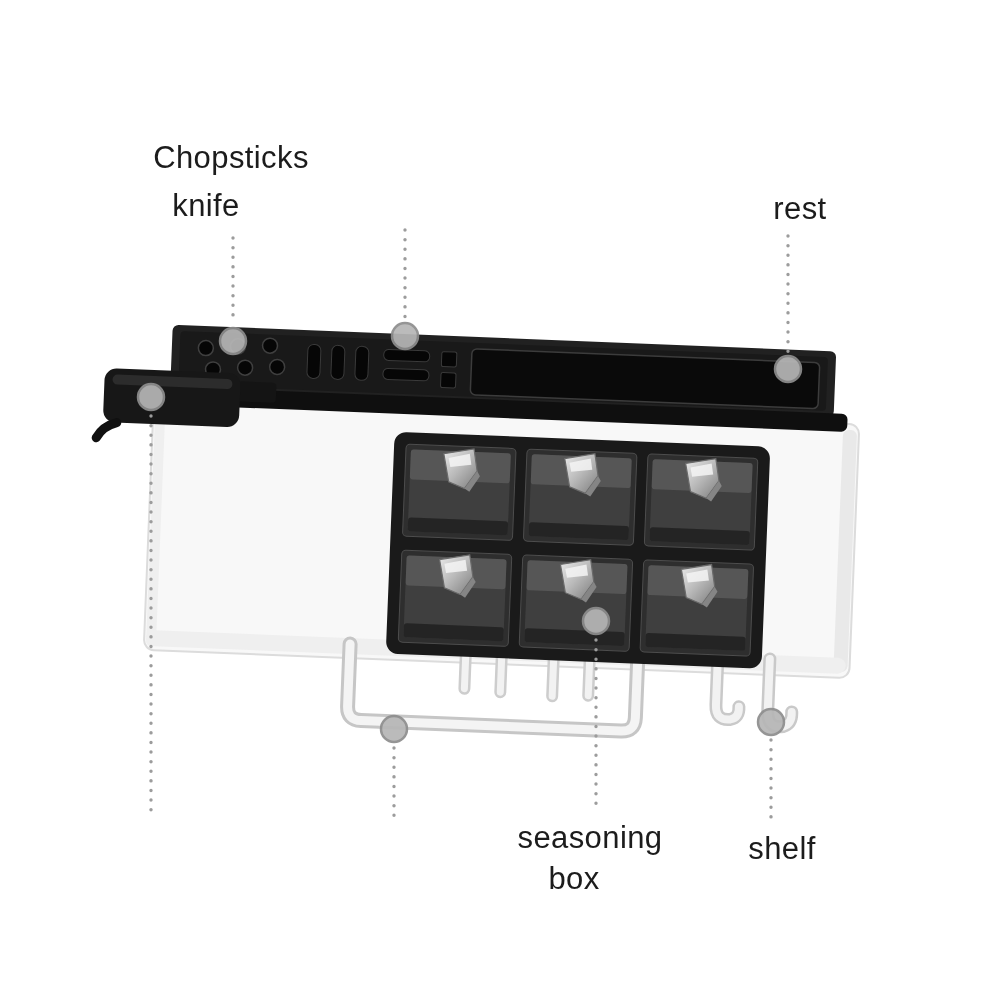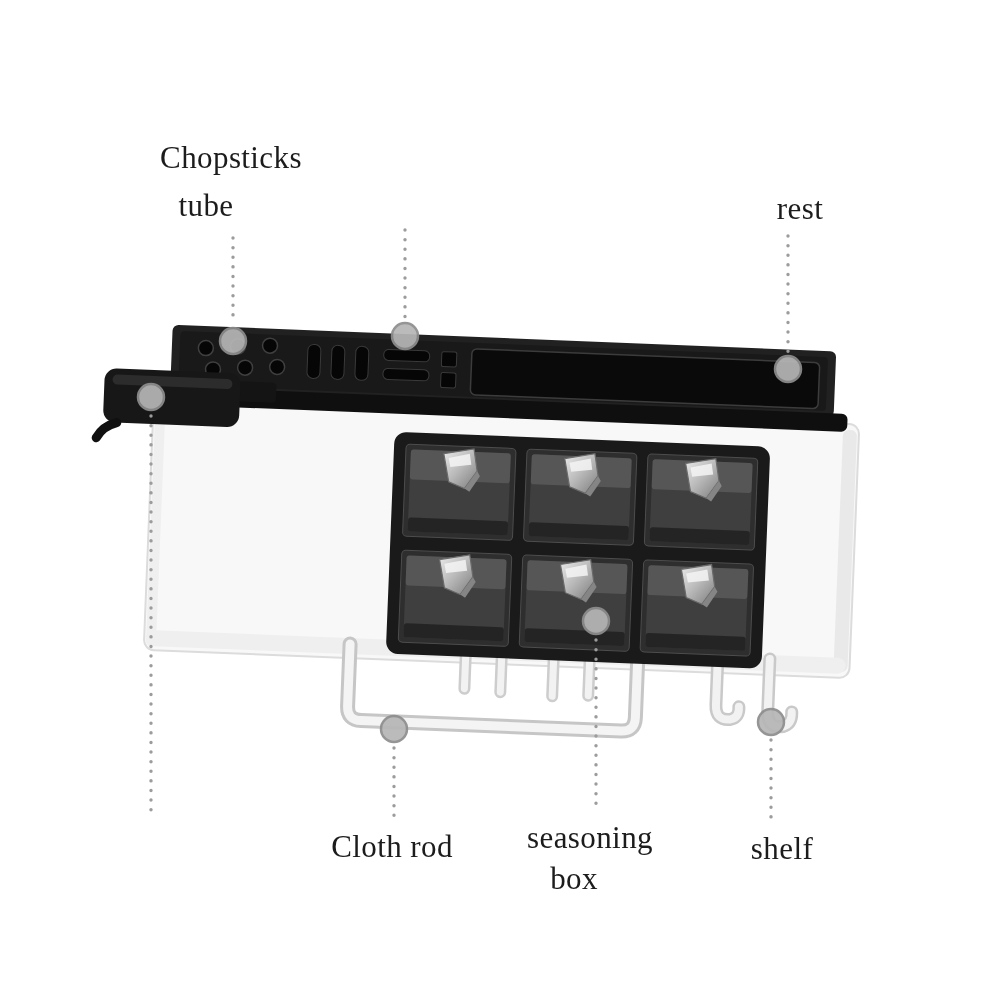--- a/index.html
+++ b/index.html
@@ -1,18 +1,18 @@
 <!DOCTYPE html>
 <html><head>
 <meta charset="utf-8">
 <style>
   html,body{margin:0;padding:0;background:#ffffff;}
   .stage{
     position:relative;width:986px;height:985px;background:#ffffff;
-    font-family:Liberation Serif, serif;overflow:hidden;
+    font-family:Liberation Sans, sans-serif;overflow:hidden;
   }
   svg.art{position:absolute;left:0;top:0;}
   .label{
     position:absolute;transform:translateX(-50%);
     font-size:31px;line-height:1.15;color:#1c1c1c;
     white-space:nowrap;letter-spacing:0.4px;
   }
 </style>
 </head>
 <body>
@@ -129,25 +129,24 @@
       <circle cx="405" cy="336" r="13"></circle>
       <circle cx="788" cy="369" r="13"></circle>
       <circle cx="151" cy="397" r="13"></circle>
       <circle cx="394" cy="729" r="13"></circle>
       <circle cx="596" cy="621" r="13"></circle>
       <circle cx="771" cy="722" r="13"></circle>
     </g>
   </svg>
 
   <div class="label" style="left:231px;top:140px">Chopsticks</div>
-  <div class="label" style="left:206px;top:188px">tube</div>
+  <div class="label" style="left:206px;top:188px">knife</div>
 
 
   <div class="label" style="left:800px;top:191px">rest</div>
 
 
-  <div class="label" style="left:392px;top:829px">Cloth rod</div>
 
   <div class="label" style="left:590px;top:820px">seasoning</div>
   <div class="label" style="left:574px;top:861px">box</div>
 
   <div class="label" style="left:782px;top:831px">shelf</div>
 </div>
 
 </body></html>

